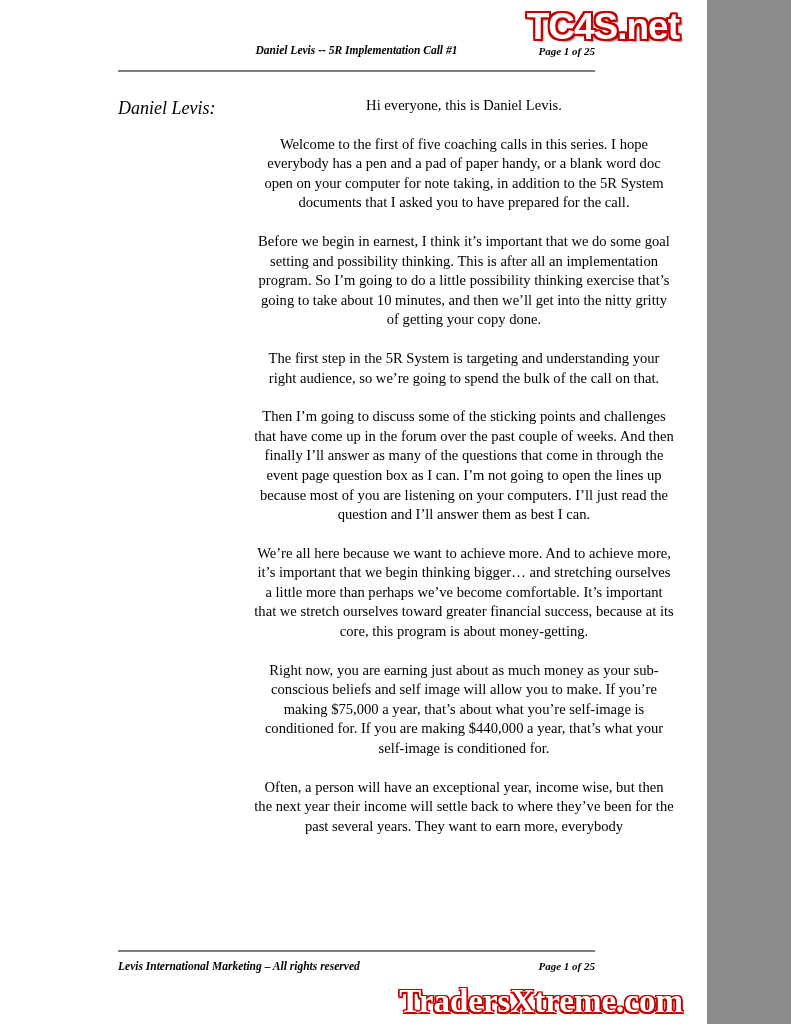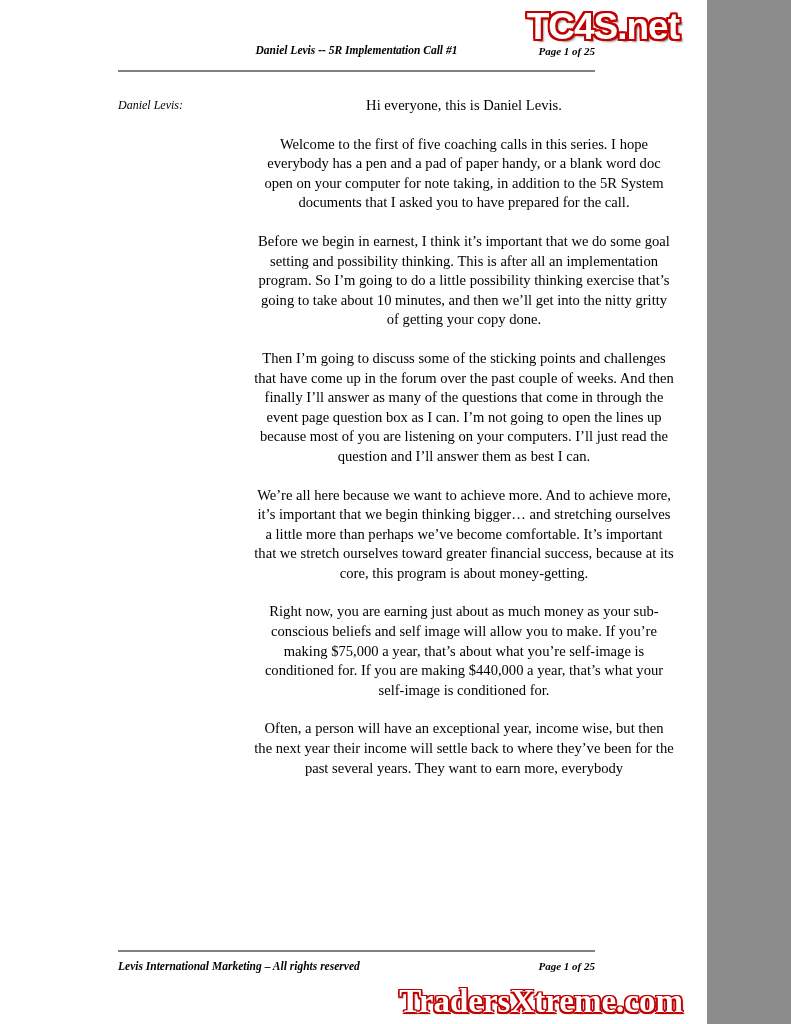--- a/index.html
+++ b/index.html
@@ -68,21 +68,21 @@
     border-top: 2px solid #808080;
   }
 
   
   .speaker {
     position: absolute;
     top: 98px;
     left: 118px;
     width: 130px;
     font-style: italic;
-    font-size: 12px;
+    font-size: 18px;
   }
   .body-col {
     position: absolute;
     top: 96px;
     left: 254px;
     width: 420px;
     font-size: 14.6px;
     line-height: 19.6px;
     text-align: center;
   }
@@ -160,20 +160,21 @@
     <span class="header-page">Page 1 of 25</span>
   </div>
   <div class="rule-top"></div>
 
   <div class="speaker">Daniel Levis:</div>
 
   <div class="body-col">
     <p>Hi everyone, this is Daniel Levis.</p>
     <p>Welcome to the first of five coaching calls in this series. I hope everybody has a pen and a pad of paper handy, or a blank word doc open on your computer for note taking, in addition to the 5R System documents that I asked you to have prepared for the call.</p>
     <p>Before we begin in earnest, I think it’s important that we do some goal setting and possibility thinking. This is after all an implementation program. So I’m going to do a little possibility thinking exercise that’s going to take about 10 minutes, and then we’ll get into the nitty gritty of getting your copy done.</p>
+    <p>The first step in the 5R System is targeting and understanding your right audience, so we’re going to spend the bulk of the call on that.</p>
     <p>Then I’m going to discuss some of the sticking points and challenges that have come up in the forum over the past couple of weeks. And then finally I’ll answer as many of the questions that come in through the event page question box as I can. I’m not going to open the lines up because most of you are listening on your computers. I’ll just read the question and I’ll answer them as best I can.</p>
     <p>We’re all here because we want to achieve more.  And to achieve more, it’s important that we begin thinking bigger… and stretching ourselves a little more than perhaps we’ve become comfortable. It’s important that we stretch ourselves toward greater financial success, because at its core, this program is about money-getting.</p>
     <p>Right now, you are earning just about as much money as your sub-conscious beliefs and self image will allow you to make. If you’re making $75,000 a year, that’s about what you’re self-image is conditioned for. If you are making $440,000 a year, that’s what your self-image is conditioned for.</p>
     <p>Often, a person will have an exceptional year, income wise, but then the next year their income will settle back to where they’ve been for the past several years. They want to earn more, everybody</p>
   </div>
 
 
   <div class="rule-bottom"></div>
   <div class="footer">
     <span class="footer-left">Levis International Marketing – All rights reserved</span>

